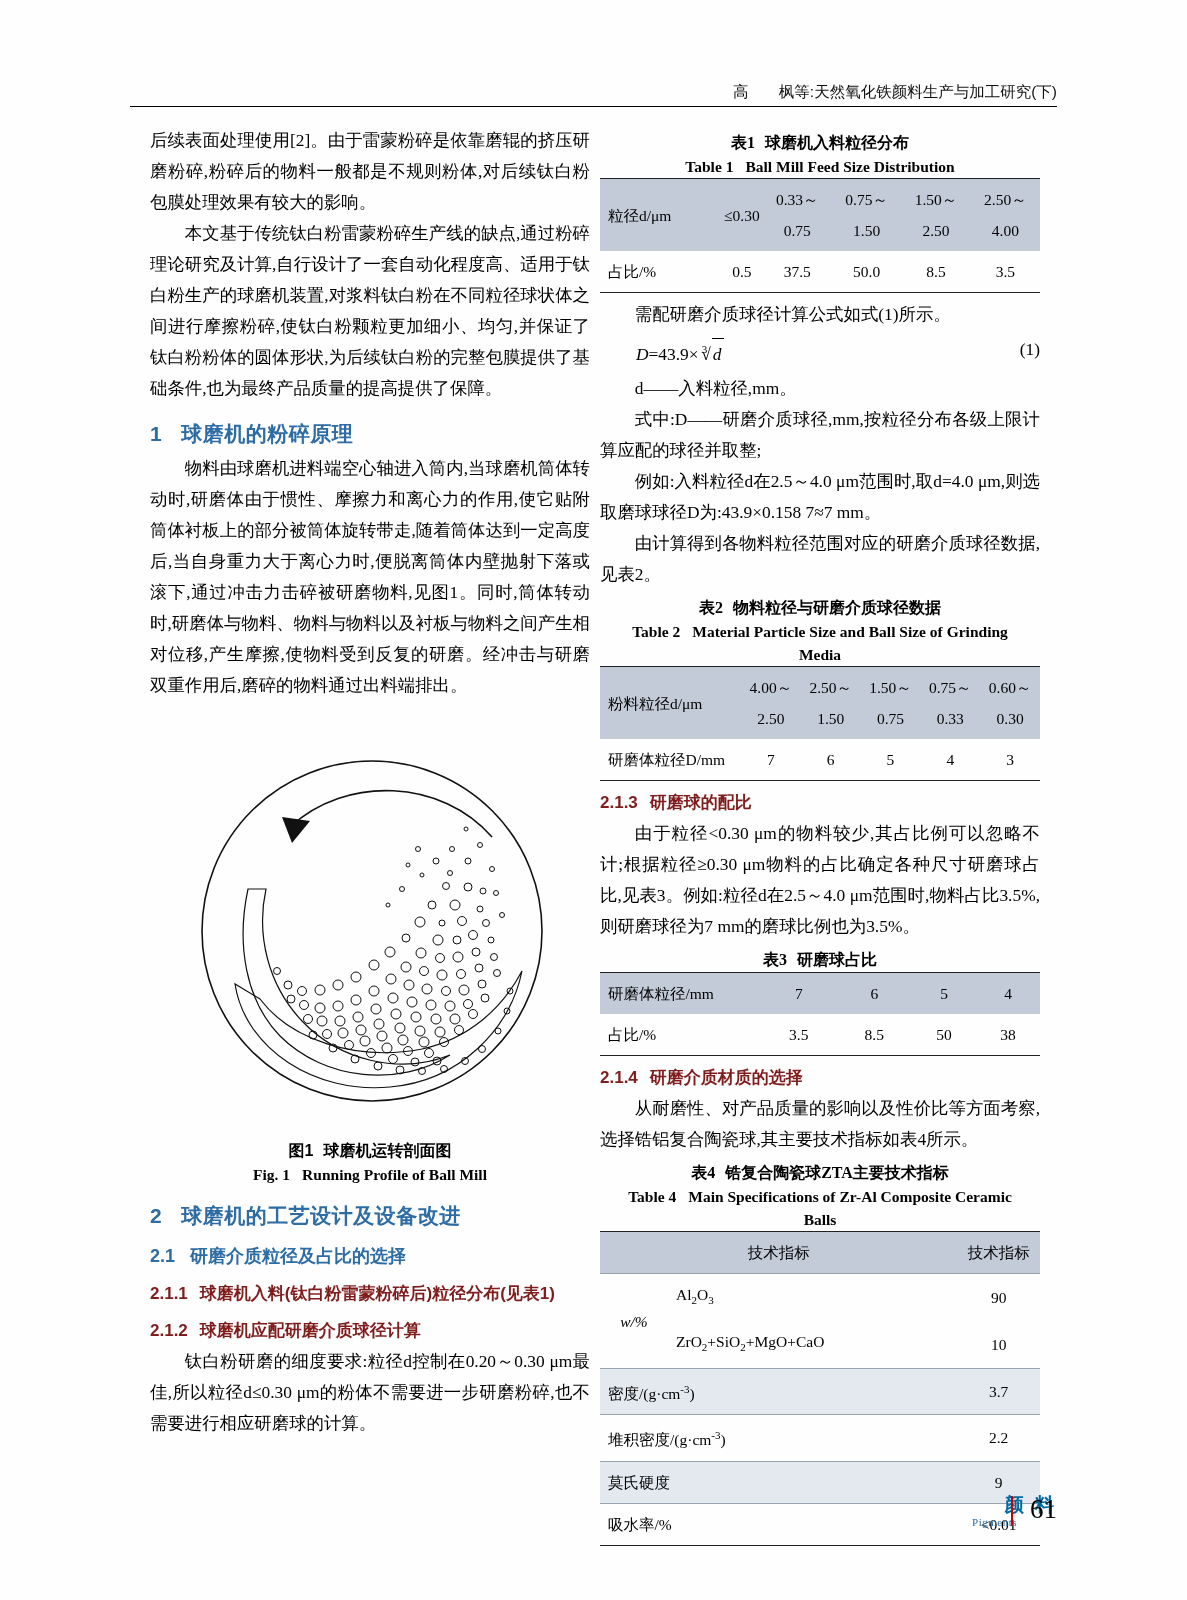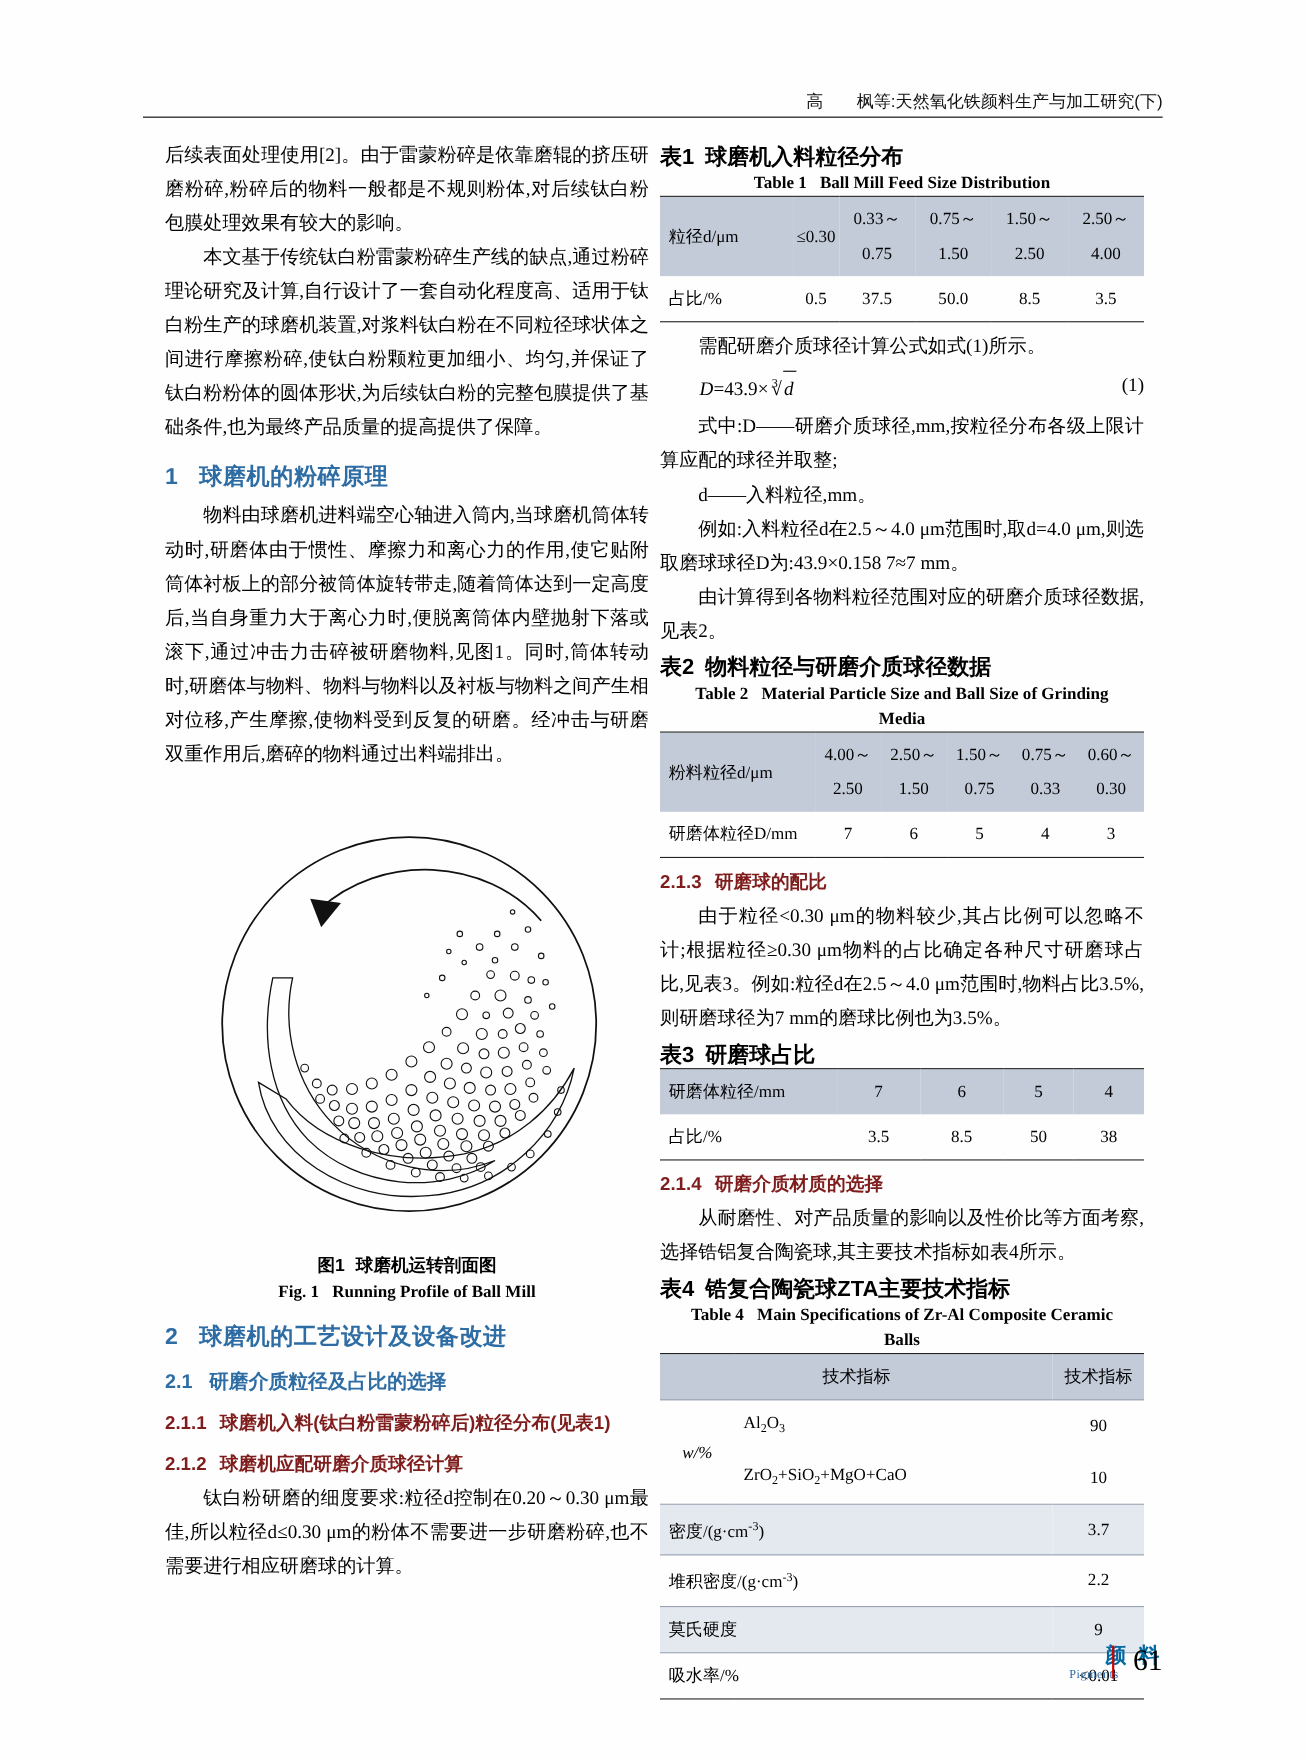--- a/index.html
+++ b/index.html
@@ -67,23 +67,24 @@
     margin:6px 0 0 0;
   }
   h4.subsub .txt{margin-left:12px;}
   .hang{
     padding-left:68px;
     text-indent:-68px;
   }
   
   .tbl-wrap{margin:6px 0 6px 0;}
   .tbl-cap{
-    font-size:20px;
-    font-weight:bold;
-    font-family:Liberation Sans, sans-serif;
+    text-align:center;
+    font-size:16px;
+    font-weight:bold;
+    font-family:Liberation Serif, serif;
     line-height:24px;
   }
   .tbl-cap .num{margin-right:10px;}
   .tbl-cap-en{
     text-align:center;
     font-size:15.5px;
     font-weight:bold;
     font-family:"Liberation Serif", serif;
     line-height:23px;
   }
@@ -409,22 +410,22 @@
 
     <p class="p-indent"><span>需配研磨介质球径计算公式如式(1)所示。</span></p>
 
     <div class="formula">
       <span class="body">
         <i>D</i><span>=43.9×</span><span class="radic"><span class="cbrt">3</span>√<span class="sqrtsym"><i>d</i></span></span>
       </span>
       <span class="eqno">(1)</span>
     </div>
 
+    <p class="p-indent"><span>d——入料粒径,mm。</span></p>
     <p class="p-indent"><span>式中:D——研磨介质球径,mm,按粒径分布各级上限计算应配的球径并取整;</span></p>
-    <p class="p-indent"><span>d——入料粒径,mm。</span></p>
     <p class="p-indent"><span>例如:入料粒径d在2.5～4.0 μm范围时,取d=4.0 μm,则选取磨球球径D为:43.9×0.158 7≈7 mm。</span></p>
     <p class="p-indent"><span>由计算得到各物料粒径范围对应的研磨介质球径数据,见表2。</span></p>
 
     <div class="tbl-wrap">
       <div class="tbl-cap">
         <span class="num">表2</span><span>物料粒径与研磨介质球径数据</span>
       </div>
       <div class="tbl-cap-en">
         <span class="num">Table 2</span><span>Material Particle Size and Ball Size of Grinding</span>
       </div>

